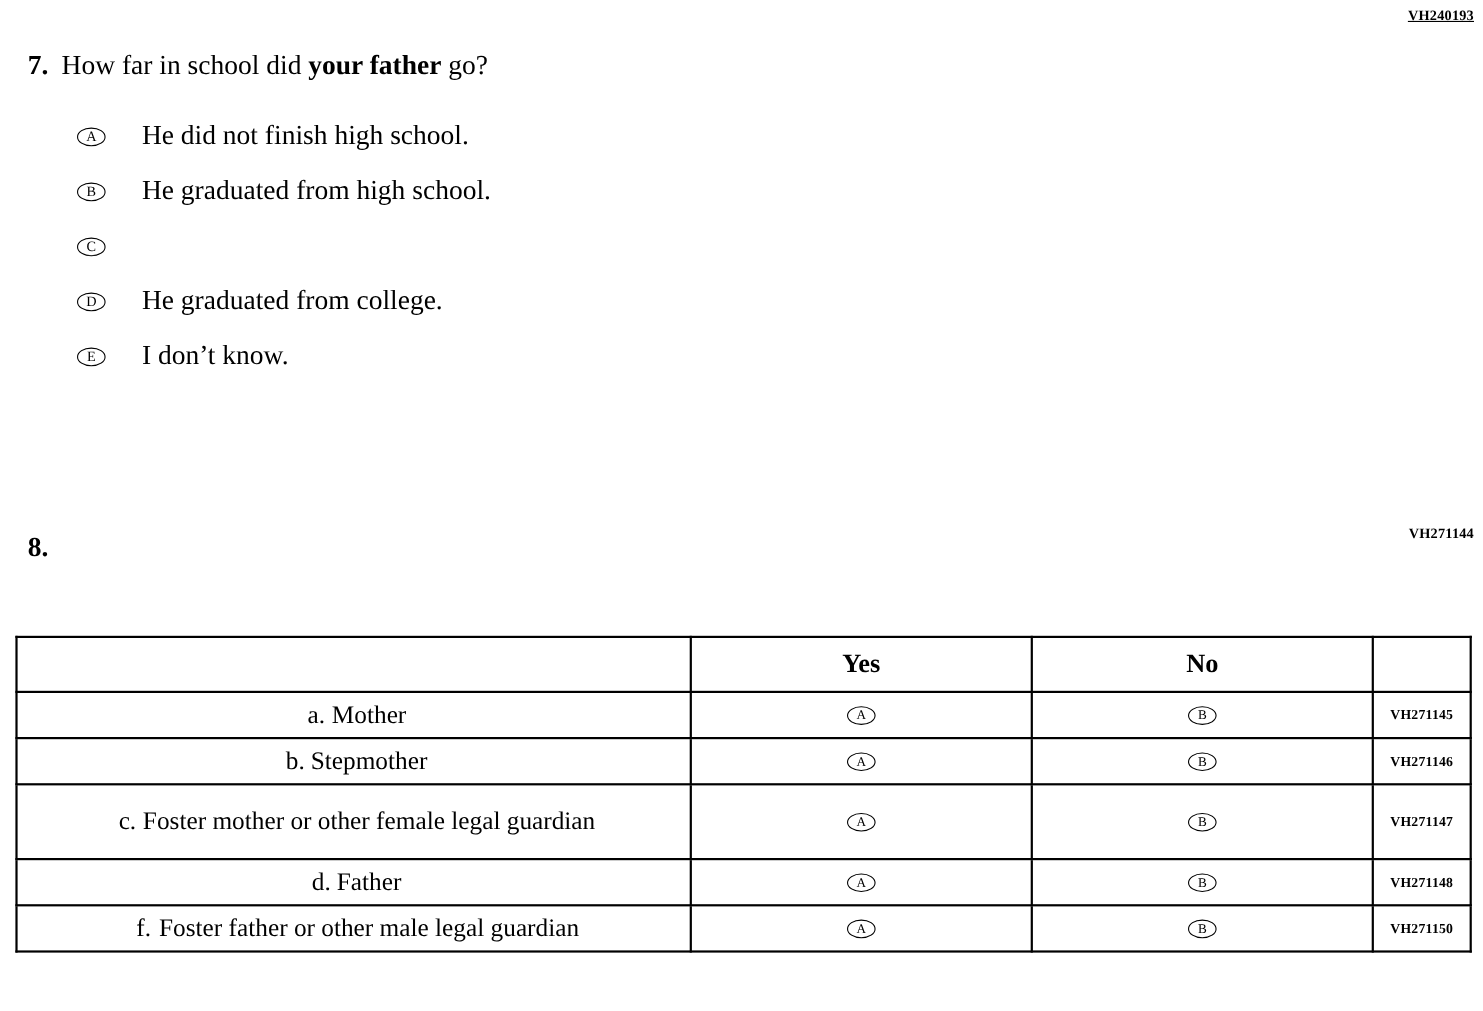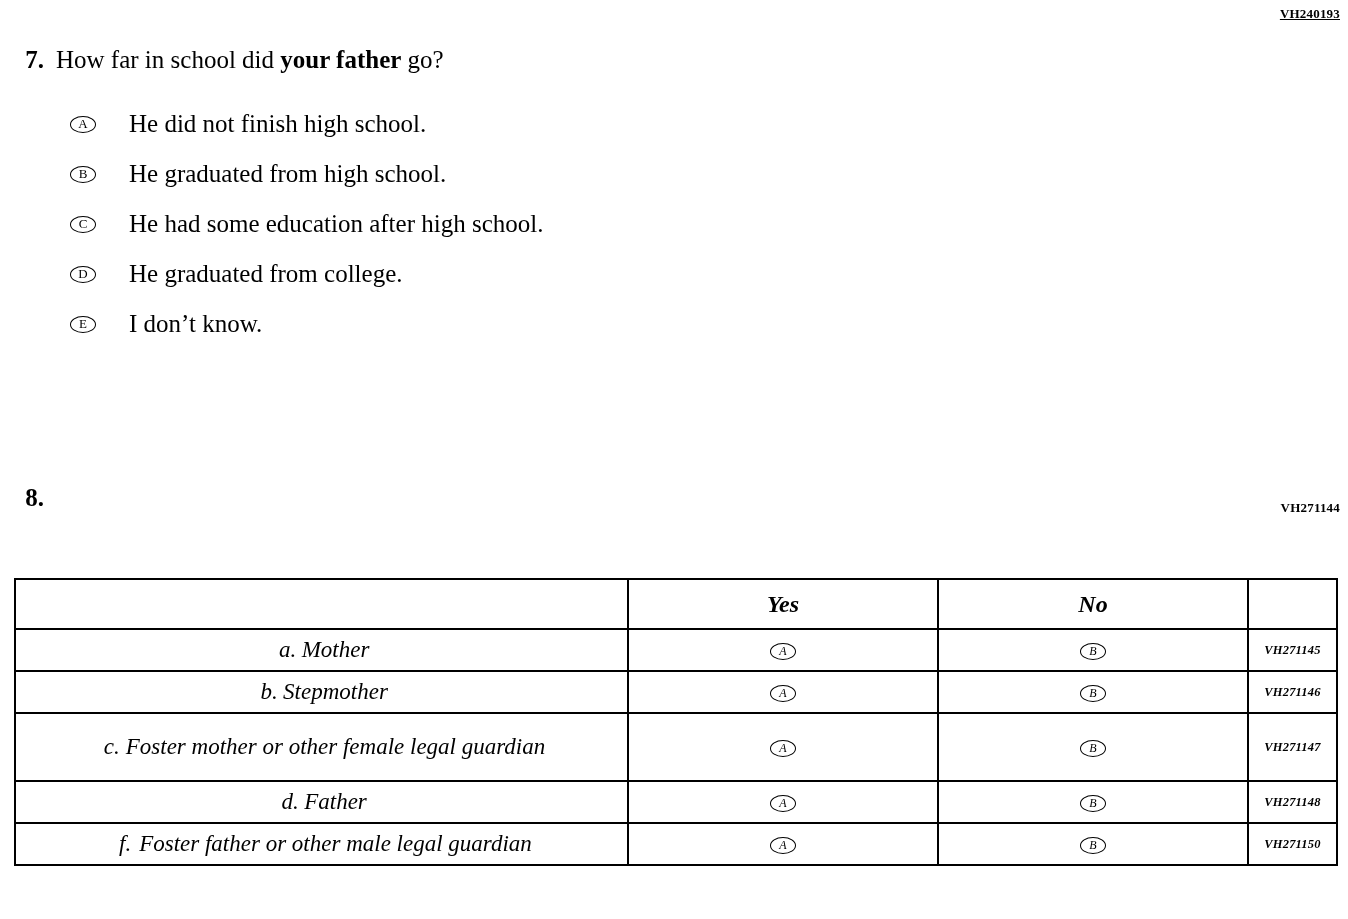--- a/index.html
+++ b/index.html
@@ -34,21 +34,21 @@
 
   .code-q7 {
     position: absolute;
     top: 6px;
     right: 8px;
     text-decoration: underline;
   }
 
   .code-q8 {
     position: absolute;
-    top: 500px;
+    top: 477px;
     right: 8px;
   }
 
   
   .question {
     position: absolute;
     display: flex;
     align-items: flex-start;
   }
 
@@ -121,21 +121,20 @@
     left: 8px;
     width: 1130px;
   }
 
   
   .matrix-wrap {
     position: absolute;
     top: 578px;
     left: 14px;
     width: 1148px;
-    font-style: italic;
   }
 
   table.matrix {
     border-collapse: collapse;
     width: 1322px;
     table-layout: fixed;
   }
 
   table.matrix td, table.matrix th {
     border: 2px solid #000;
@@ -225,21 +224,20 @@
     <div class="option-row">
       <span class="bubble">
           <span>B</span>
         </span>
       <span class="option-label">He graduated from high school.</span>
     </div>
     <div class="option-row">
       <span class="bubble">
           <span>C</span>
         </span>
-      <span class="option-label">He had some education after high school.</span>
     </div>
     <div class="option-row">
       <span class="bubble">
           <span>D</span>
         </span>
       <span class="option-label">He graduated from college.</span>
     </div>
     <div class="option-row">
       <span class="bubble">
           <span>E</span>

